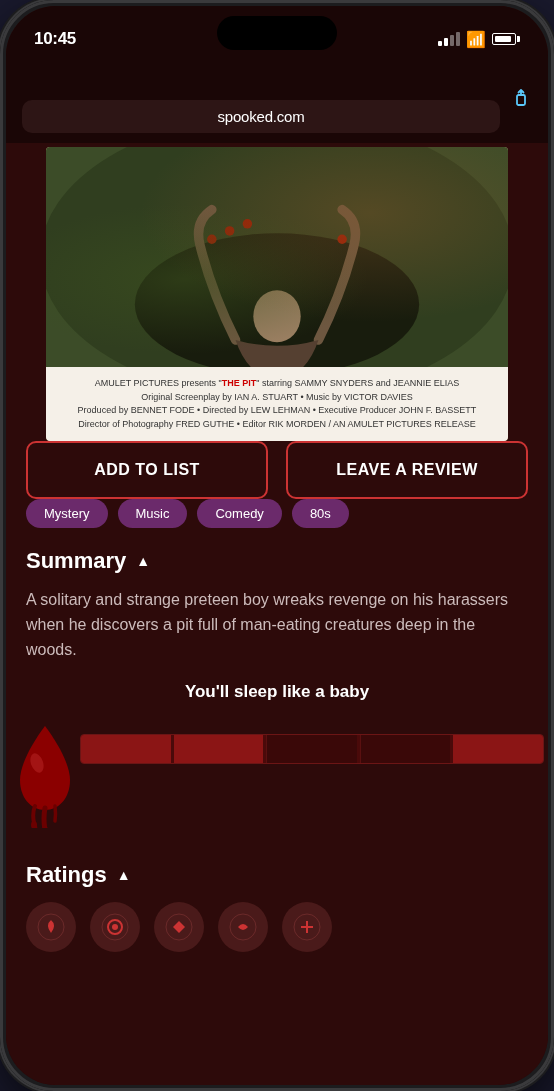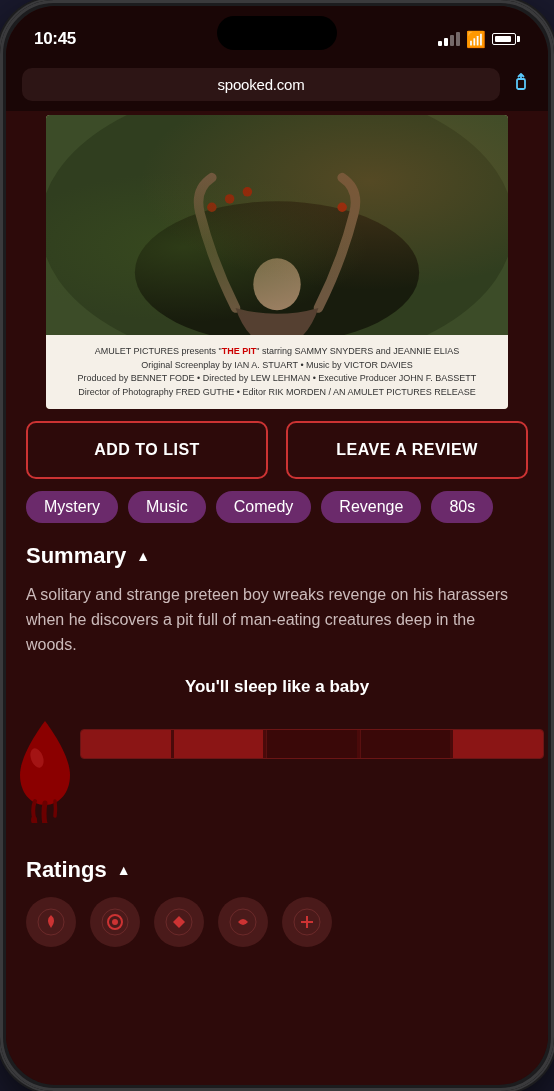--- a/index.html
+++ b/index.html
@@ -88,20 +88,21 @@
     }
 
     .url-bar {
       flex: 1;
       background: #2d1515;
       border-radius: 10px;
       padding: 8px 14px;
       display: flex;
       align-items: center;
       justify-content: center;
+      margin-top: 32px;
     }
 
     .url-text {
       color: #ffffff;
       font-size: 15px;
       letter-spacing: -0.2px;
     }
 
     .share-icon {
       color: #5ac8fa;
@@ -161,21 +162,21 @@
 
     .poster-title-text {
       font-weight: 700;
       color: #cc0000;
     }
 
     
     .action-buttons {
       display: flex;
       gap: 18px;
-      padding: 12px 20px;
+      padding: 0 20px;
     }
 
     .action-btn {
       flex: 1;
       border: 2.5px solid #cc3333;
       background: transparent;
       color: #ffffff;
       font-size: 16px;
       font-weight: 800;
       letter-spacing: 0.5px;
@@ -191,21 +192,21 @@
       flex-wrap: wrap;
       gap: 10px;
       padding: 0 20px 20px;
     }
 
     .tag {
       background: #6b2a6b;
       color: #ffffff;
       border-radius: 20px;
       padding: 7px 18px;
-      font-size: 16px;
+      font-size: 13px;
       font-weight: 500;
       cursor: pointer;
     }
 
     
     .section {
       padding: 0 20px 20px;
     }
 
     .section-header {
@@ -440,21 +441,20 @@
 
       <div class="action-buttons">
         <button class="action-btn">ADD TO LIST</button>
         <button class="action-btn">LEAVE A REVIEW</button>
       </div>
 
       <div class="tags-container">
         <span class="tag">Mystery</span>
         <span class="tag">Music</span>
         <span class="tag">Comedy</span>
-        <span class="tag">Revenge</span>
         <span class="tag">80s</span>
       </div>
 
       <div class="section">
         <div class="section-header">
           <span class="section-title">Summary</span>
           <span class="triangle-icon">▲</span>
         </div>
         <p class="summary-text">A solitary and strange preteen boy wreaks revenge on his harassers when he discovers a pit full of man-eating creatures deep in the woods.</p>
       </div>

